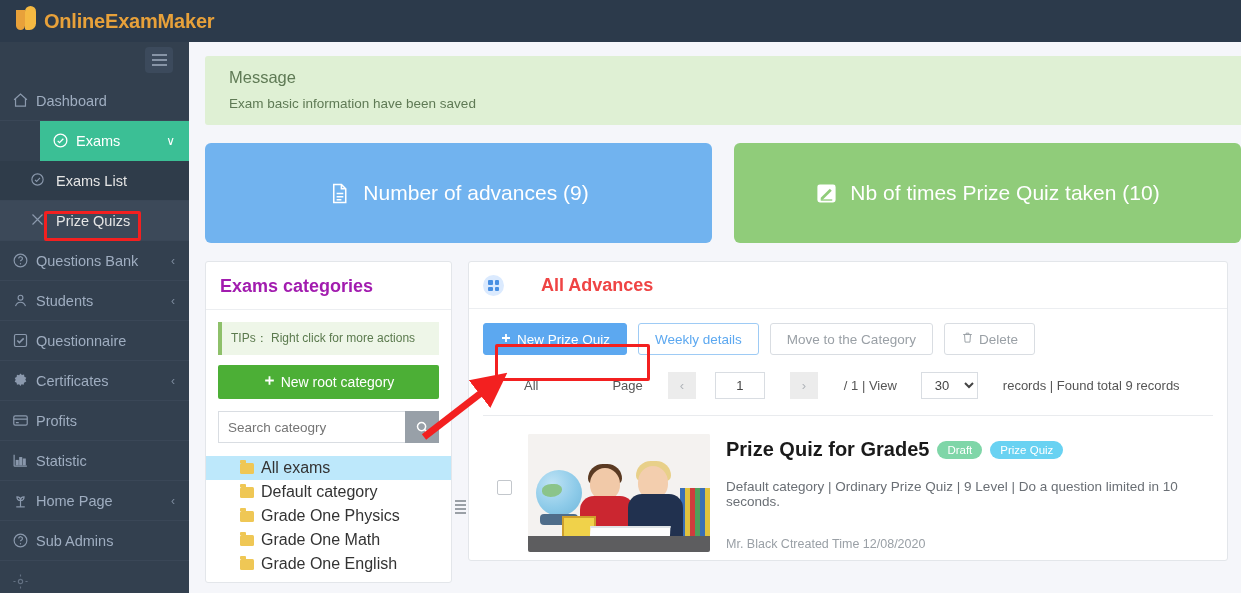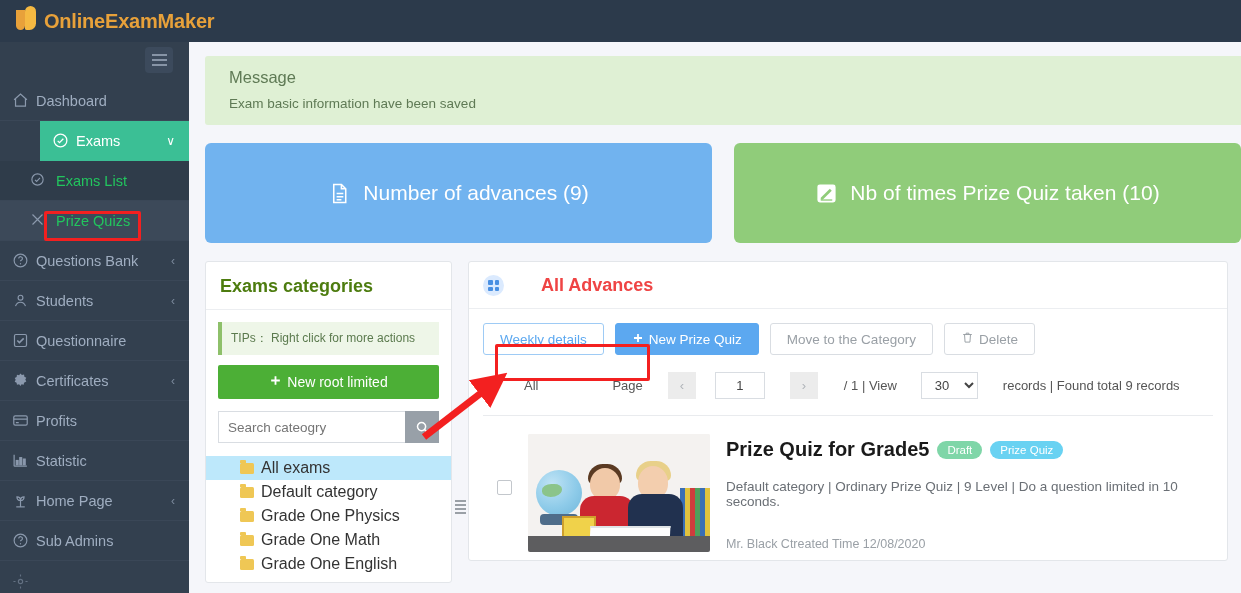--- a/index.html
+++ b/index.html
@@ -62,21 +62,21 @@
     background: #3bbf95; color: #fff; border-bottom-color: #3bbf95; margin-left: 40px;
   }
   .nav-item.active .ico, .nav-item.active .chev { color: #fff; }
   .nav-item.active::after {
     content: ""; position: absolute; right: -9px; top: 10px;
     border: 10px solid transparent; border-left-color: #3bbf95;
     border-right: 0; width: 0; height: 0;
   }
   .nav-sub {
     display: flex; align-items: center; height: 40px; padding-left: 30px;
-    color: #22c55e; font-size: 14.5px; border-bottom: 1px solid #3a4757;
+    color: #e5e5e5; font-size: 14.5px; border-bottom: 1px solid #3a4757;
     background: #2f3c4a; cursor: pointer;
   }
   .nav-sub.highlighted { background: #3c4959; }
   .nav-sub .ico { width: 26px; flex: 0 0 26px; color: #8b99ad; }
   .nav-item.partial { opacity: .55; border-bottom: none; }
 
   
   .annot-box {
     position: absolute; border: 3px solid #f32020; pointer-events: none;
     border-radius: 2px; z-index: 60;
@@ -106,21 +106,21 @@
   .stat-ico { font-size: 22px; display: inline-flex; }
 
   .panels { display: flex; margin-top: 18px; align-items: flex-start; }
 
   
   .cat-panel {
     width: 247px; background: #fff; border: 1px solid #e3e6ea;
     border-radius: 3px; min-height: 300px;
   }
   .cat-head {
-    font-size: 18px; font-weight: bold; color: #4d7c0f;
+    font-size: 18px; font-weight: bold; color: #a21caf;
     padding: 14px 0 12px 14px; border-bottom: 1px solid #eceef1;
   }
   .tips {
     margin: 12px 12px 0 12px; background: #eef6e8; border-left: 4px solid #8ec06a;
     color: #5b7a4e; font-size: 12px; padding: 8px 8px 8px 9px;
   }
   .new-root {
     margin: 10px 12px 0 12px; height: 34px; background: #4caf36;
     color: #fff; font-size: 14px; display: flex; align-items: center;
     justify-content: center; gap: 5px; cursor: pointer; border-radius: 2px;
@@ -491,21 +491,21 @@
 
       <div class="cat-panel">
         <div class="cat-head">Exams categories</div>
         <div class="tips">TIPs： Right click for more actions</div>
         <div class="new-root">
           <span>
             <svg width="13" height="13" viewBox="0 0 24 24" stroke="#fff" stroke-width="3.4">
                 <path d="M12 4v16M4 12h16"></path>
               </svg>
           </span>
-          <span>New root limited</span>
+          <span>New root category</span>
         </div>
         <div class="search-row">
           <input class="search-input" placeholder="Search cateogry" style="">
           <div class="search-btn">
             <svg width="15" height="15" viewBox="0 0 24 24" fill="none" stroke="#fff" stroke-width="2.4">
               <circle cx="10.5" cy="10.5" r="6.5"></circle>
                 <path d="M15.4 15.4L21 21"></path>
             </svg>
           </div>
         </div>
@@ -547,30 +547,30 @@
           <span class="grid-ico">
             <i></i>
               <i></i>
               <i></i>
               <i></i>
           </span>
           <span class="adv-title">All Advances</span>
         </div>
 
         <div class="btn-row">
-          <div class="btn outline-blue">
-            <span>Weekly details</span>
-          </div>
           <div class="btn primary">
             <span>
               <svg width="12" height="12" viewBox="0 0 24 24" stroke="#fff" stroke-width="3.6">
                   <path d="M12 4v16M4 12h16"></path>
                 </svg>
             </span>
             <span>New Prize Quiz</span>
+          </div>
+          <div class="btn outline-blue">
+            <span>Weekly details</span>
           </div>
           <div class="btn">
             <span>Move to the Category</span>
           </div>
           <div class="btn">
             <span>
               <svg width="13" height="13" viewBox="0 0 24 24" fill="none" stroke="#9aa0a6" stroke-width="1.8">
                 <path d="M4 6.5h16M9.5 6.5V4h5v2.5M6.5 6.5l1 14h9l1-14"></path>
               </svg>
             </span>

